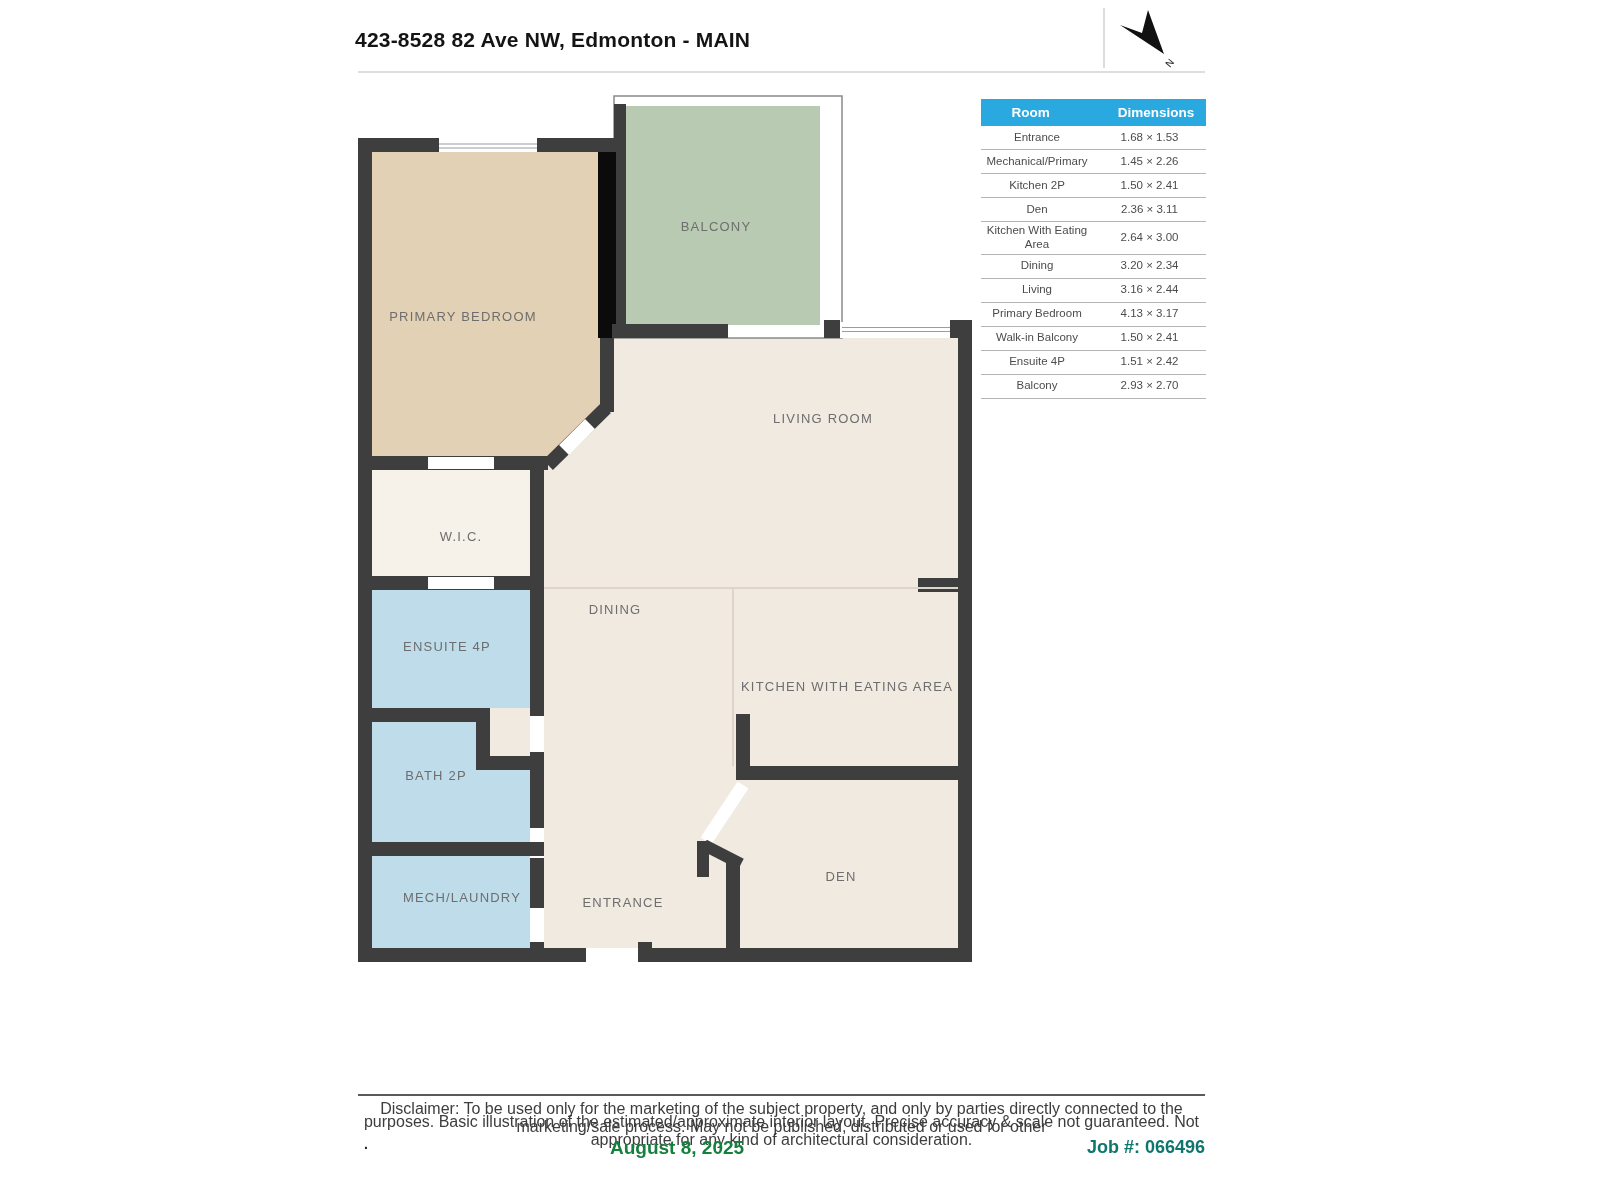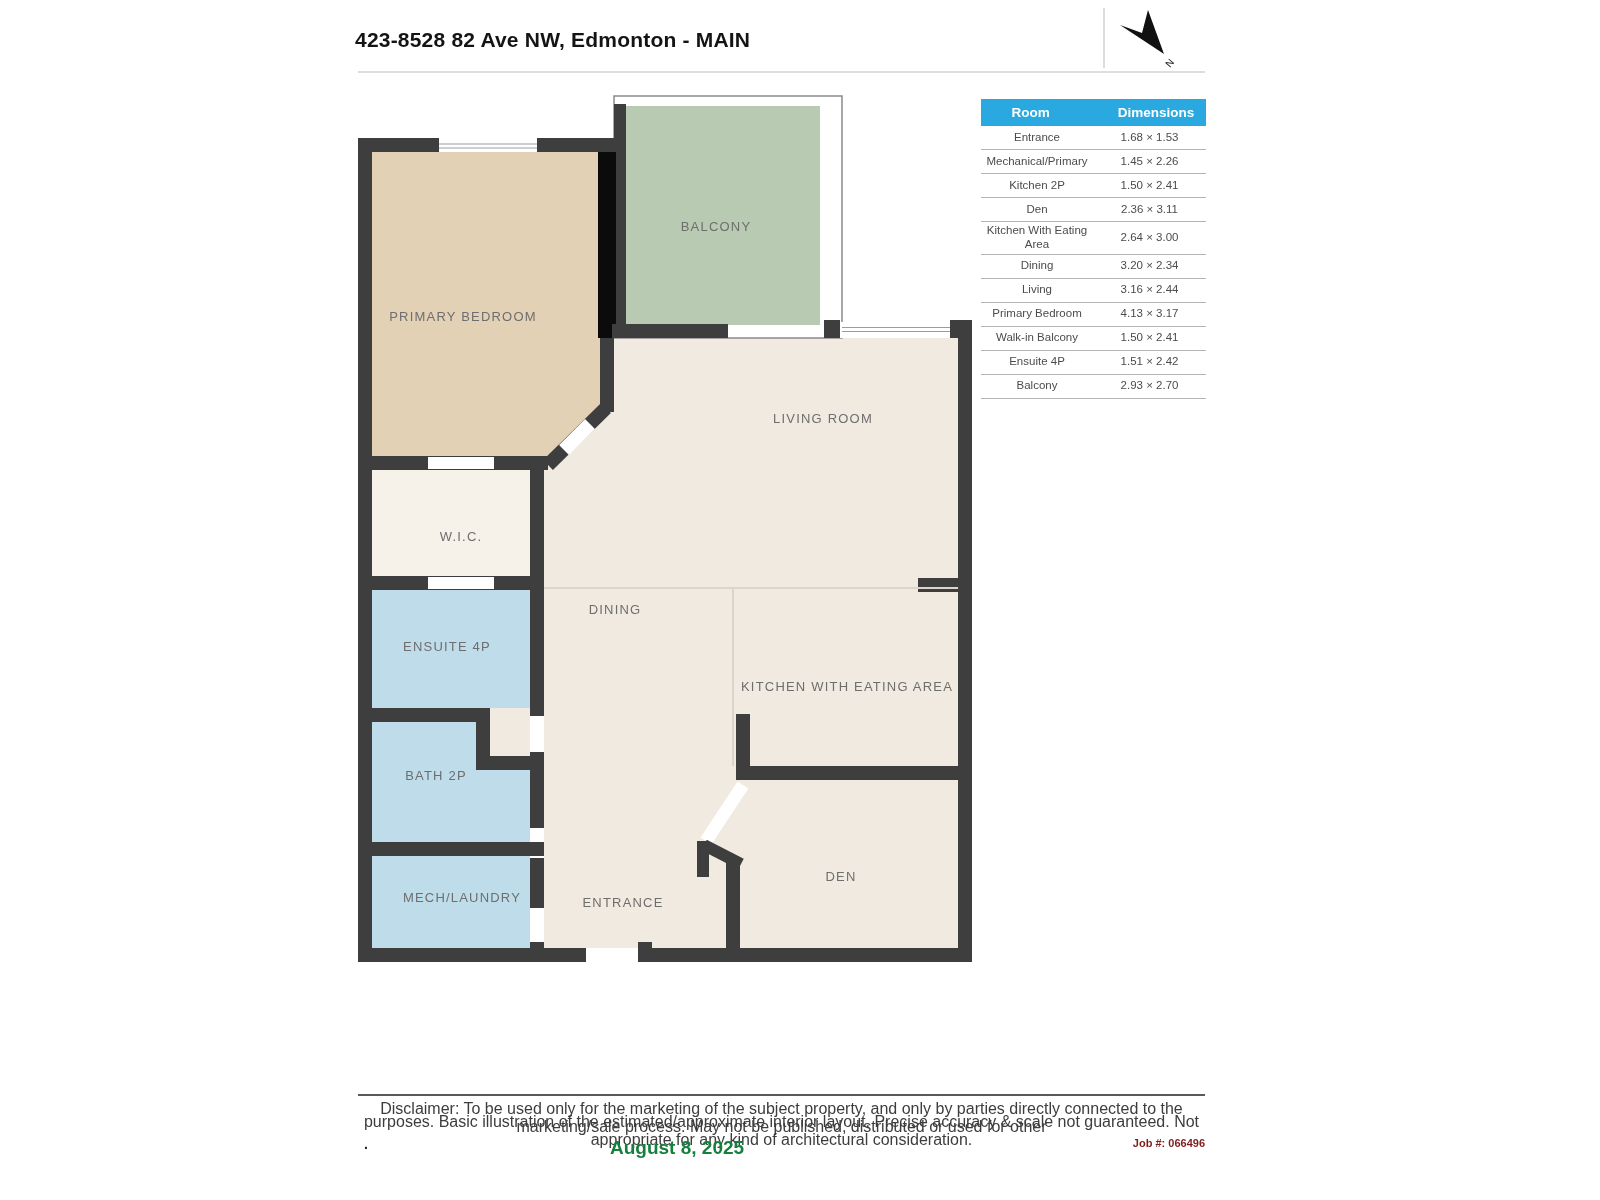--- a/index.html
+++ b/index.html
@@ -30,22 +30,22 @@
               letter-spacing:1.2px;text-anchor:middle;}
 
   
   .footer-rule{left:358px;top:1094px;width:847px;height:2px;background:#5a5a5a;}
   .disclaimer{left:358px;width:847px;text-align:center;font-size:16px;color:#3d3d3d;}
   .disc1{top:1100px;}
   .disc2{top:1113px;}
   .footer-dot{left:364px;top:1136px;font-size:14px;font-weight:bold;color:#222;}
   .footer-date{left:610px;top:1137px;width:420px;text-align:left;font-size:19px;
                font-weight:600;color:#15803d;}
-  .footer-job{left:1000px;top:1137px;width:205px;text-align:right;font-size:11px;
-              font-weight:600;color:#7f1d1d;}
+  .footer-job{left:1000px;top:1137px;width:205px;text-align:right;font-size:18px;
+              font-weight:600;color:#0f766e;}
 </style>
 </head>
 <body>
 
 <div class="page">
 
   <div class="abs title">423-8528 82 Ave NW, Edmonton - MAIN</div>
   <div class="abs title-rule"></div>
   <div class="abs north-divider"></div>
 

